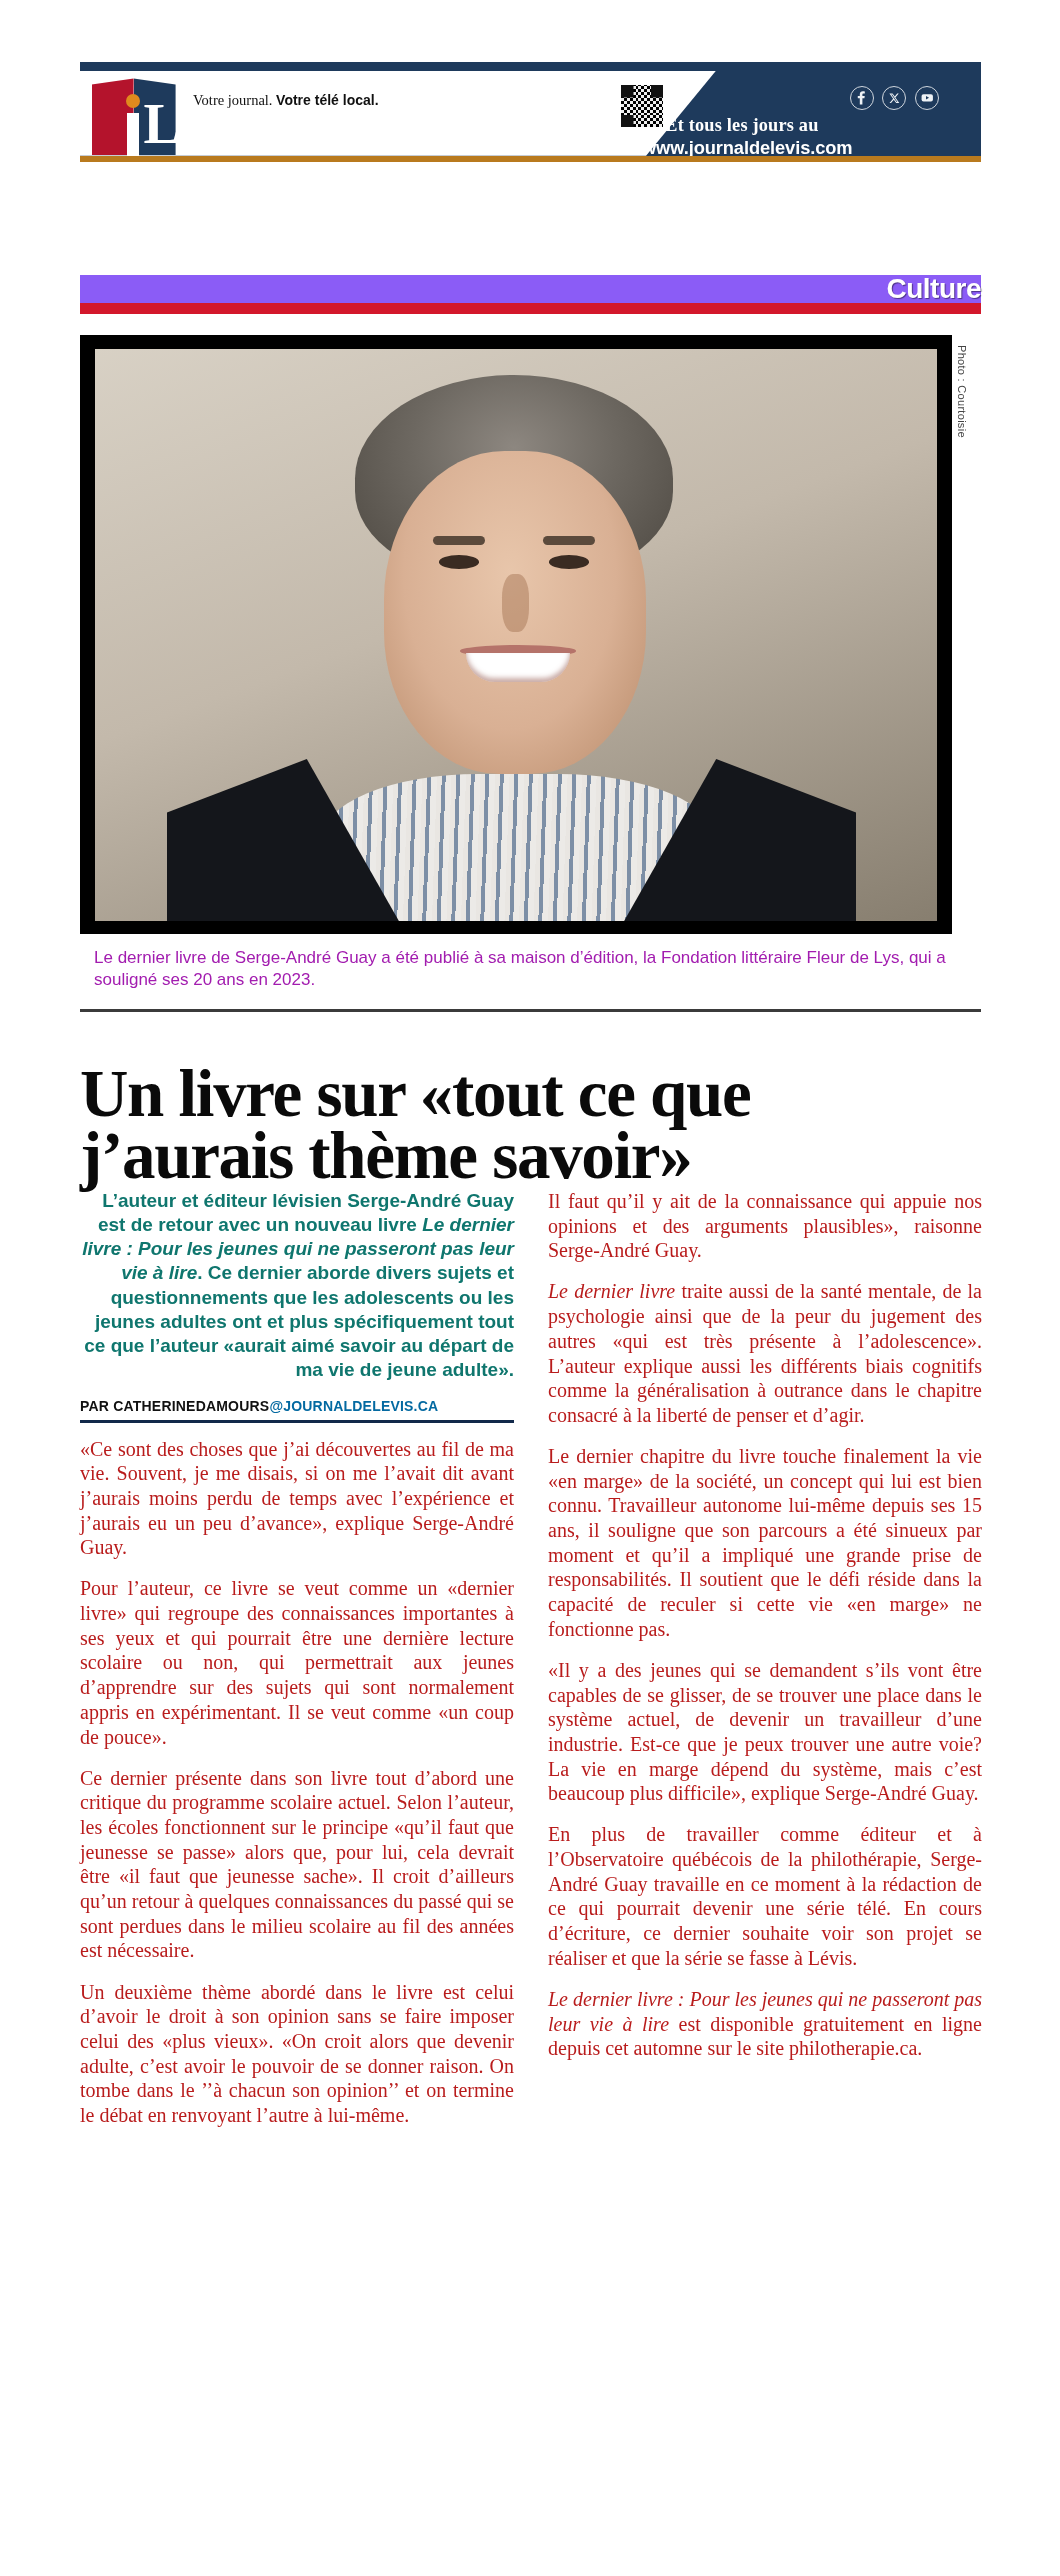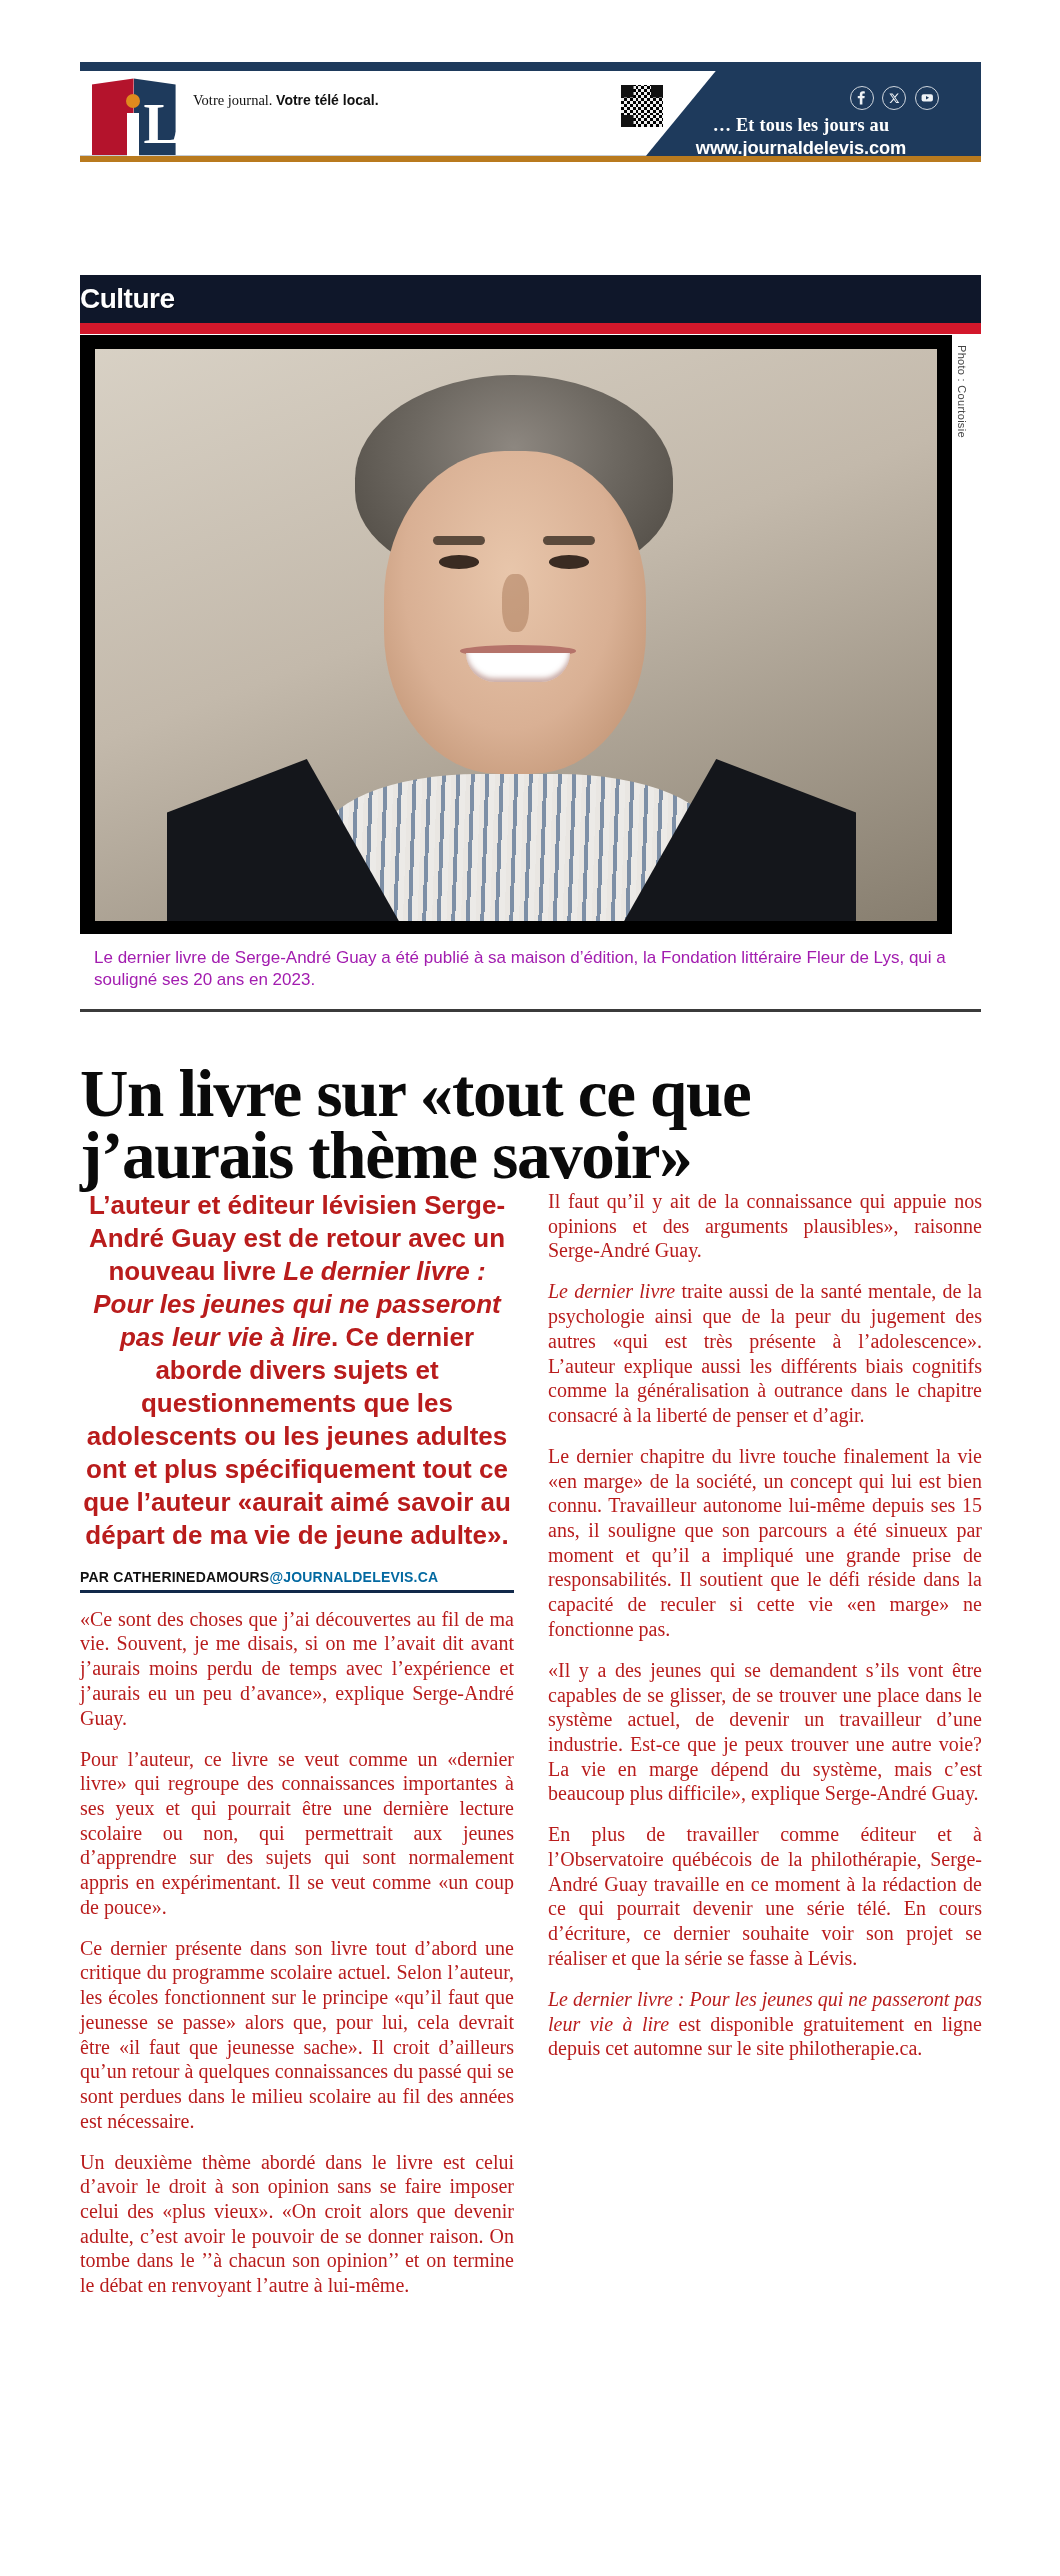--- a/index.html
+++ b/index.html
@@ -38,28 +38,28 @@
       linear-gradient(#111,#111),linear-gradient(#fff,#fff),
       linear-gradient(#111,#111),linear-gradient(#fff,#fff);
      background-repeat:no-repeat;
      background-size:12.5px 12.5px,6.7px 6.7px,12.5px 12.5px,6.7px 6.7px,12.5px 12.5px,6.7px 6.7px;
      background-position:0 0,2.9px 2.9px,30px 0,33px 2.9px,0 30px,2.9px 33px;}
   .social{position:absolute;right:42px;top:15.4px;display:flex;gap:8.7px;}
   .soc{width:22px;height:22px;border:1.5px solid #cfd6de;border-radius:50%;display:flex;
     align-items:center;justify-content:center;color:#eef2f6;font-size:11.6px;font-weight:700;
     font-family:"Liberation Serif",serif;}
   .soc svg{display:block;}
-  .mast-right{position:absolute;right:21px;top:44px;text-align:center;width:318px;color:#fff;}
+  .mast-right{position:absolute;right:21px;top:44px;width:318px;color:#fff;}
   .mast-right .l1{font-family:"Liberation Serif",serif;font-size:18.3px;font-weight:700;letter-spacing:0.2px;}
   .mast-right .l2{font-family:"Liberation Sans",sans-serif;font-size:18.3px;font-weight:700;letter-spacing:-0.1px;margin-top:1px;}
   .masthead-gold{height:6.7px;background:#b97a1e;width:901px;}
 
   
   .section-banner{position:absolute;left:80px;top:275px;width:901px;}
-  .sb-main{height:48px;background:#0f172a;display:flex;align-items:center;justify-content:flex-start;}
+  .sb-main{height:28px;background:#8b5cf6;display:flex;align-items:center;justify-content:flex-end;}
   .sb-main span{color:#fff;font-size:28px;font-weight:700;font-family:"Liberation Sans",sans-serif;
      letter-spacing:-0.5px;text-shadow:1px 1px 1px rgba(0,0,0,.45);}
   .sb-red{height:10.6px;background:#d3182b;}
 
   
   .photo-wrap{position:absolute;left:80px;top:335px;width:901px;height:599px;}
   .photo{position:absolute;left:0;top:0;width:872px;height:599px;background:#000;overflow:hidden;}
   .ph-bg{position:absolute;inset:0;background:
      linear-gradient(180deg,#cfc7bb 0%,#b9ae9f 38%,#6d6457 100%);}
   .ph-wall{position:absolute;left:0;top:0;right:0;height:100%;
@@ -103,22 +103,22 @@
   .headline{position:absolute;left:80px;top:1017px;width:906px;
      font-family:"Liberation Serif",serif;font-weight:700;font-size:67px;line-height:.93;
      letter-spacing:-1.3px;color:#0a0a0a;}
   .headline .l2{display:block;}
 
   
   .col{position:absolute;top:1189px;width:434px;}
   .col-left{left:80px;}
   .col-right{left:548px;}
 
-  .lead{font-family:"Liberation Sans",sans-serif;font-weight:700;font-size:26px;
-     line-height:1.27;color:#b91c1c;text-align:center;}
+  .lead{font-family:"Liberation Sans",sans-serif;font-weight:700;font-size:19px;
+     line-height:1.27;color:#0f766e;text-align:right;}
   .lead i{font-style:italic;}
   .byline{margin-top:16.4px;font-family:"Liberation Sans",sans-serif;font-weight:700;
      font-size:14px;letter-spacing:0.2px;color:#111;}
   .byline .mail{color:#0369a1;margin-top:40px;}
   .byline-rule{margin-top:5.8px;height:2.9px;background:#12294a;width:100%;}
 
   p.body{font-family:"Liberation Serif",serif;font-size:20px;line-height:1.235;
      color:#b91c1c;text-align:justify;margin:0 0 16.4px 0;hyphens:auto;}
   p.body.first{margin-top:13.5px;}
   p.body i{font-style:italic;}

